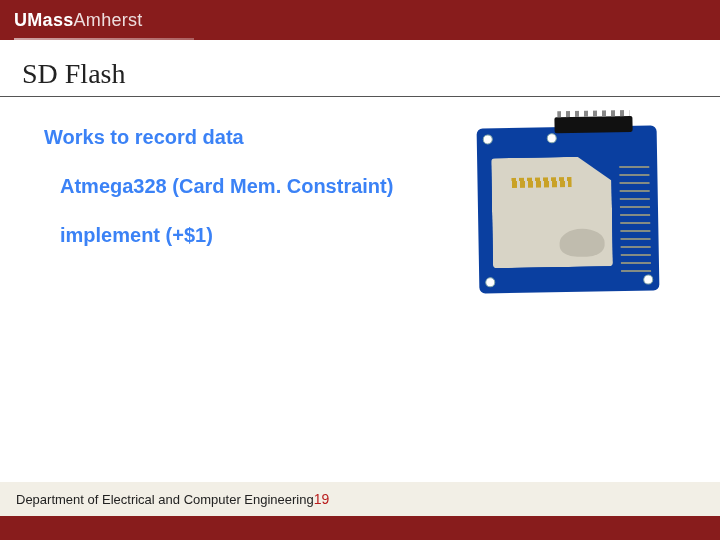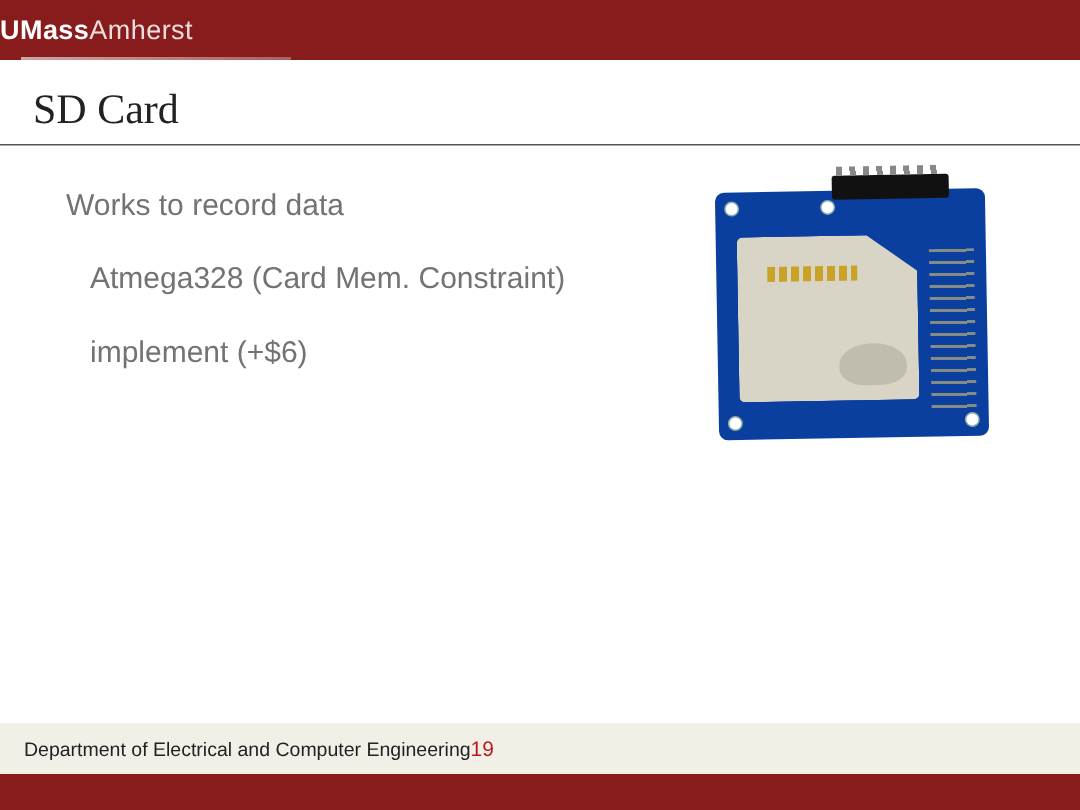--- a/index.html
+++ b/index.html
@@ -10,20 +10,21 @@
     font-family: Verdana, Geneva, sans-serif;
     position: relative;
     overflow: hidden;
   }
   .header-bar {
     width: 100%;
     height: 40px;
     background: #881c1c;
     display: flex;
     align-items: center;
+    padding-left: 14px;
   }
   .logo {
     color: #ffffff;
     font-size: 18px;
     letter-spacing: 0.3px;
   }
   .logo .umass { font-weight: 600; }
   .logo .amherst { font-weight: 300; opacity: 0.85; }
   .logo-underline {
     position: absolute;
@@ -43,24 +44,25 @@
     border: none;
     border-top: 1px solid #555555;
     margin: 0 0 0 0;
   }
   .body-area {
     position: relative;
     padding: 28px 0 0 44px;
   }
   .bullet {
     font-size: 20px;
-    color: #737373;
+    color: #3b82f6;
     line-height: 1.25;
     margin-bottom: 24px;
     max-width: 370px;
+    font-weight: bold;
   }
   .bullet .indent {
     display: block;
     padding-left: 16px;
   }
   .image-holder {
     position: absolute;
     top: 30px;
     right: 42px;
     width: 200px;
@@ -161,35 +163,35 @@
 </head>
 <body>
 
 <div class="header-bar">
   <div class="logo">
     <span class="umass">UMass</span><span class="amherst">Amherst</span>
   </div>
   <div class="logo-underline"></div>
 </div>
 
-<div class="slide-title">SD Card</div>
+<div class="slide-title">SD Flash</div>
 <hr class="title-rule">
 
 <div class="body-area">
 
   <div class="bullet">
     <span>Works to record data</span>
   </div>
 
   <div class="bullet">
     <span class="indent">Atmega328 (Card Mem. Constraint)</span>
   </div>
 
   <div class="bullet">
-    <span class="indent">implement (+$6)</span>
+    <span class="indent">implement (+$1)</span>
   </div>
 
   <div class="image-holder">
     <div class="pcb">
       <div class="pins"></div>
       <div class="sdcard">
         <div class="sd-contacts"></div>
       </div>
       <div class="traces"></div>
       <div class="hole h1"></div>

